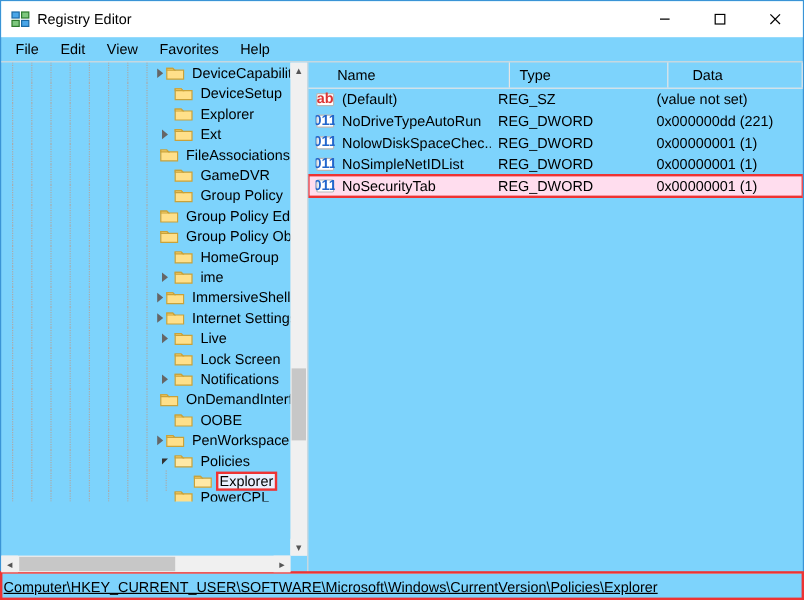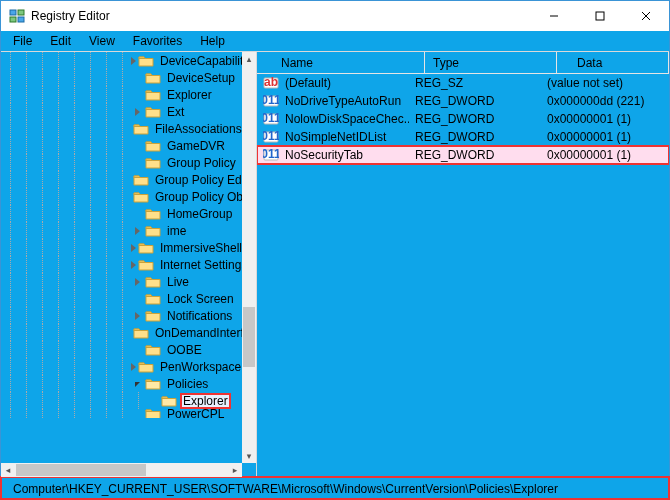--- a/index.html
+++ b/index.html
@@ -1,17 +1,17 @@
 <!DOCTYPE html>
 <html><head>
 <meta charset="utf-8">
 <style>
   * { box-sizing: border-box; font-family: "Segoe UI", Tahoma, sans-serif; font-size: 12px; }
   html, body { margin:0; padding:0; width:670px; height:500px; overflow:hidden; background:#fff; color:#000; }
-  .window { width:670px; height:500px; display:flex; flex-direction:column; border:1px solid #3a94d6; background:#0ea5e9; }
+  .window { width:670px; height:500px; display:flex; flex-direction:column; border:1px solid #3a94d6; background:#7dd3fc; }
   .titlebar { height:30px; background:#fff; display:flex; align-items:center; padding-left:8px; }
   .titlebar .icon { width:16px; height:16px; margin-right:6px; display:flex; align-items:center; justify-content:center; }
   .titlebar .title { flex:0 0 auto; }
   .titlebar .spacer { flex:1; }
   .winbtn { width:46px; height:30px; display:flex; align-items:center; justify-content:center; }
   .menubar { height:20px; display:flex; align-items:center; padding:0 4px; gap:2px; }
   .menubar .mitem { padding:2px 8px; }
   .body { flex:1; display:flex; border-top:1px solid #d9d9d9; min-height:0; }
   .left { width:256px; border-right:1px solid #d9d9d9; display:flex; flex-direction:column; min-height:0; }
   .tree-wrap { flex:1; overflow:hidden; position:relative; }
@@ -40,21 +40,21 @@
   .col.type { width:132px; }
   .col.data { flex:1;margin-left:12px; }
   .rows { flex:1; overflow:hidden; }
   .rrow { height:18px; display:flex; align-items:center; }
   .rrow.sel { outline:2px solid #e33; outline-offset:-1px; background:#fde;  }
   .cell { display:flex; align-items:center; overflow:hidden; text-overflow:ellipsis; white-space:nowrap; }
   .cell.name { width:152px; padding-left:6px; gap:6px;}
   .cell.type { width:132px; padding-left:6px;}
   .cell.data { flex:1; padding-left:6px;}
   .val-icon { width:16px; height:16px; display:inline-flex; align-items:flex-end; justify-content:center; flex-shrink:0;}
-  .statusbar { height:22px; border-top:1px solid #ddd; display:flex; align-items:center; padding:0 12px; outline:2px solid #e33; outline-offset:-1px; overflow:hidden; white-space:nowrap;}
+  .statusbar { height:22px; border-top:1px solid #ddd; display:flex; align-items:center; padding:0 2px; outline:2px solid #e33; outline-offset:-1px; overflow:hidden; white-space:nowrap;text-decoration:underline;}
 </style>
 </head>
 <body>
 
 <div class="window">
 
   <div class="titlebar">
     <span class="icon">
       <svg width="16" height="16" viewBox="0 0 16 16">
           <rect x="1" y="2" width="6" height="5" fill="#4aa6e8" stroke="#1b6aa5"></rect>

